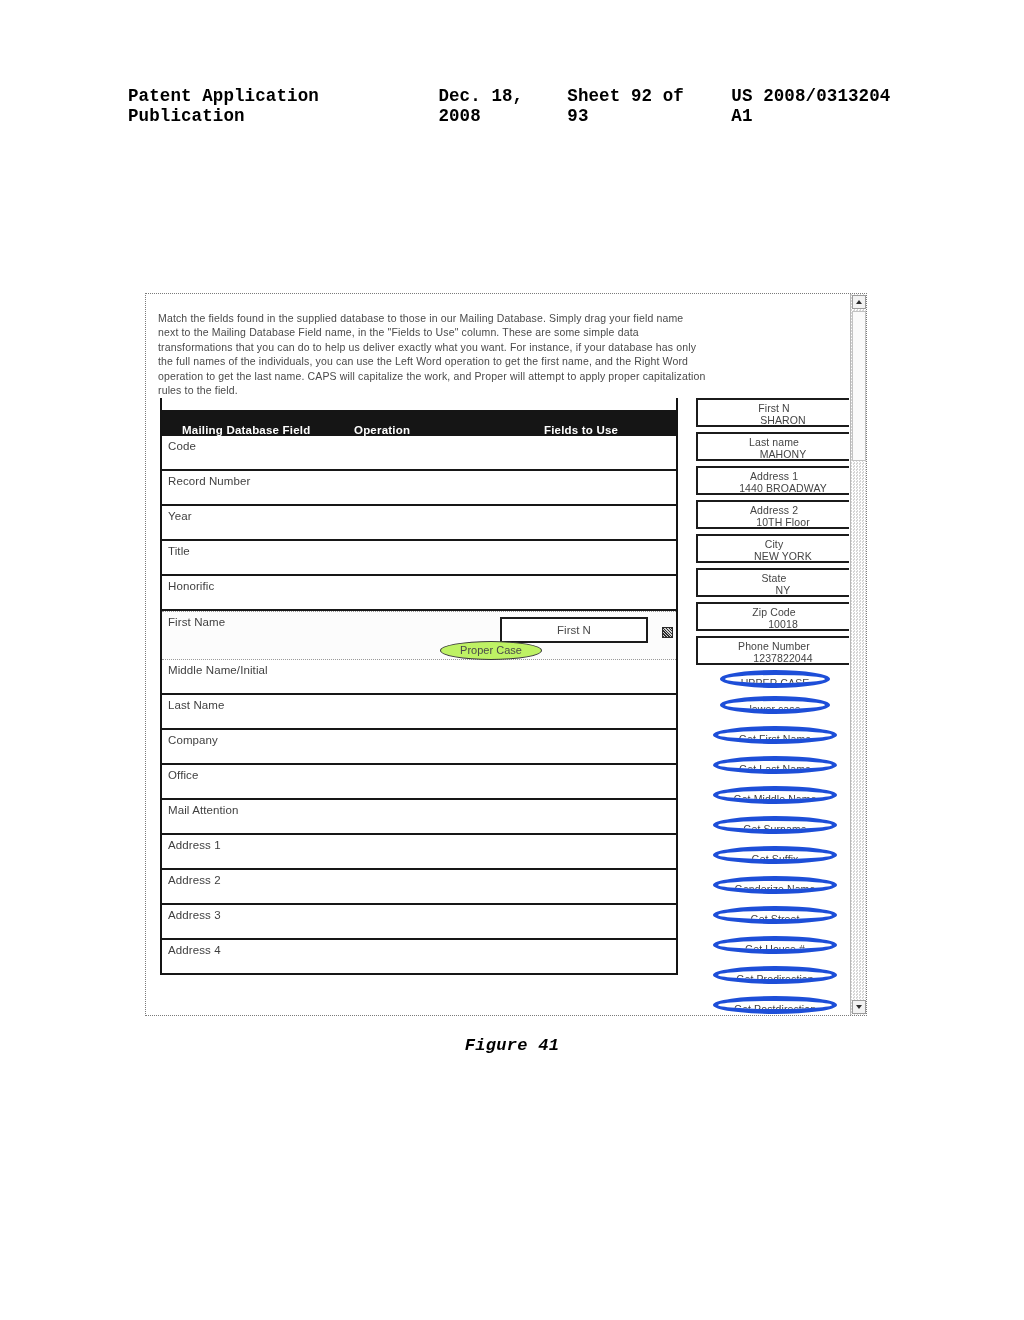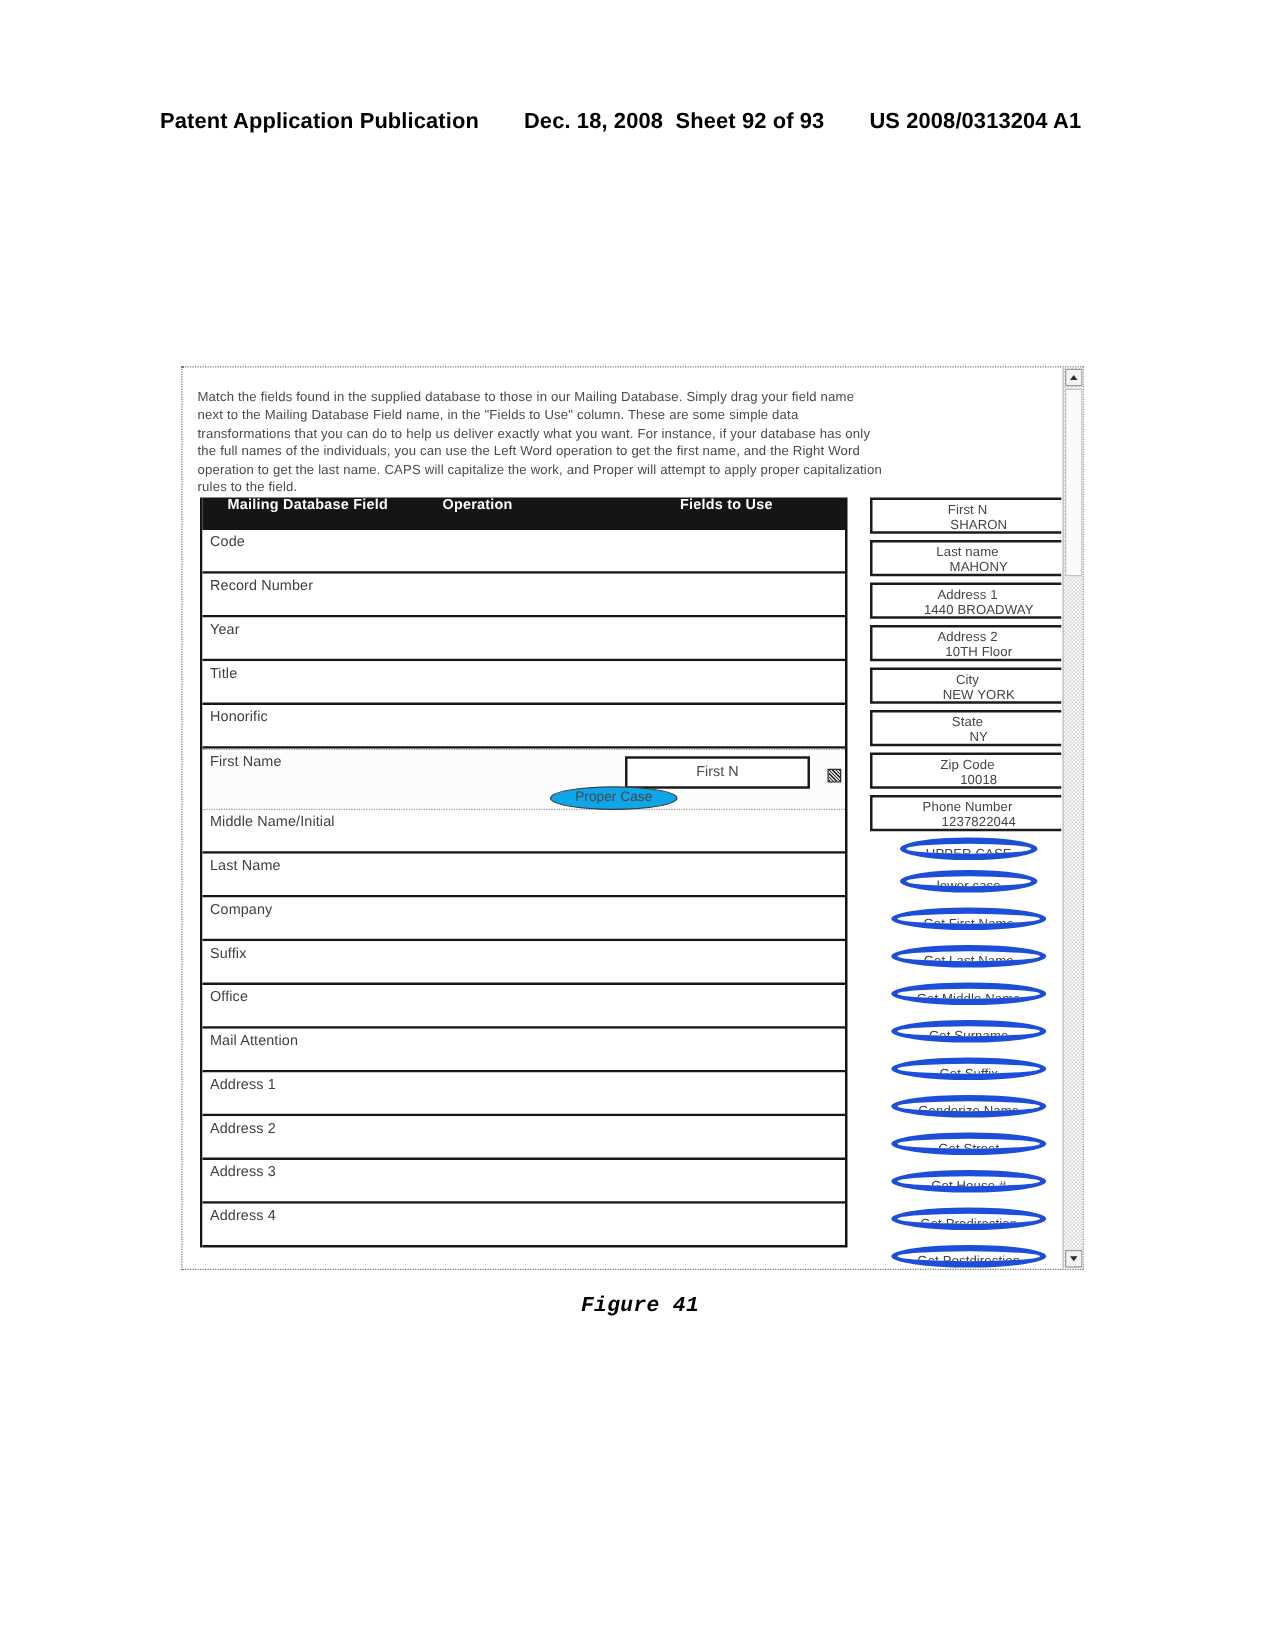--- a/index.html
+++ b/index.html
@@ -18,21 +18,21 @@
 
   
   #patent-header {
     position: absolute;
     left: 128px;
     top: 86px;
     width: 768px;
     height: 26px;
     display: flex;
     align-items: baseline;
-    font-family: Liberation Sans, sans-serif;
+    font-family: Liberation Mono, monospace;
     font-weight: bold;
     font-size: 17.5px;
     color: #000;
     letter-spacing: 0.1px;
   }
   #patent-header .hdr-pub { }
   #patent-header .hdr-date { margin-left: 36px; }
   #patent-header .hdr-sheet { margin-left: 10px; }
   #patent-header .hdr-num { margin-left: 36px; }
 
@@ -88,25 +88,26 @@
     top: 0;
     width: 518px;
     border-left: 2px solid #141414;
     border-right: 2px solid #141414;
     box-sizing: border-box;
   }
   .table-head {
     display: flex;
     height: 26px;
     background: #151515;
-    align-items: flex-start;
+    align-items: flex-end;
     color: #ffffff;
     font-size: 11.5px;
     font-weight: bold;
     letter-spacing: 0.2px;
+    margin-top: 12px;
   }
   .th-field  { width: 192px; padding-left: 20px; box-sizing: border-box; }
   .th-oper   { width: 172px; text-align: left; }
   .th-use    { flex: 1; text-align: left; padding-left: 18px; box-sizing: border-box;}
 
   .field-row {
     position: relative;
     height: 35px;
     border-bottom: 2px solid #171717;
     box-sizing: border-box;
@@ -159,21 +160,21 @@
   }
   
   .oper-pill {
     position: absolute;
     left: 278px;
     top: 29px;
     width: 102px;
     height: 19px;
     border: 1px solid #3a3a3a;
     border-radius: 50%;
-    background: #0ea5e9;
+    background: #bef264;
     font-size: 11px;
     color: #4a4a4a;
     text-align: center;
     line-height: 17px;
     z-index: 5;
     box-sizing: border-box;
   }
 
   
   #palette {
@@ -330,23 +331,20 @@
               <div class="oper-pill">Proper Case</div>
             </div>
             <div class="field-row">
               <span class="row-label">Middle Name/Initial</span>
             </div>
             <div class="field-row">
               <span class="row-label">Last Name</span>
             </div>
             <div class="field-row">
               <span class="row-label">Company</span>
-            </div>
-            <div class="field-row">
-              <span class="row-label">Suffix</span>
             </div>
             <div class="field-row">
               <span class="row-label">Office</span>
             </div>
             <div class="field-row">
               <span class="row-label">Mail Attention</span>
             </div>
             <div class="field-row">
               <span class="row-label">Address 1</span>
             </div>

